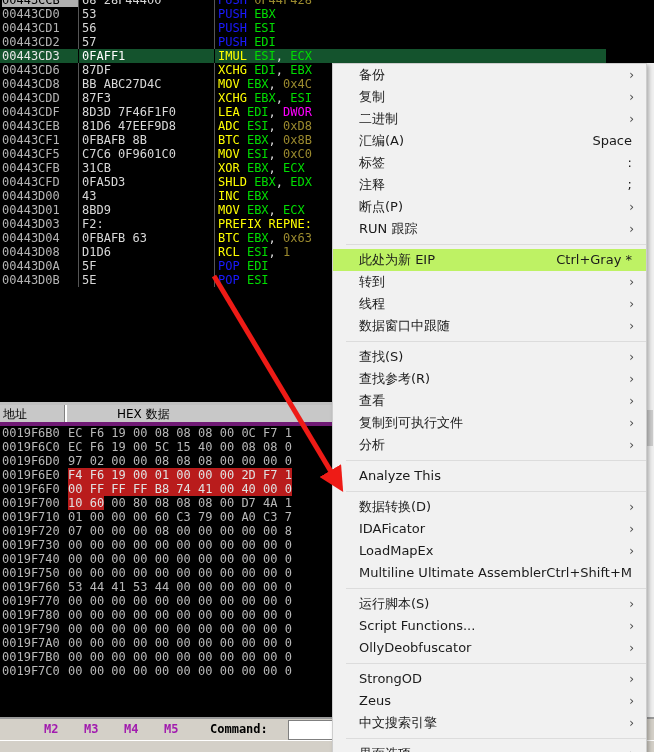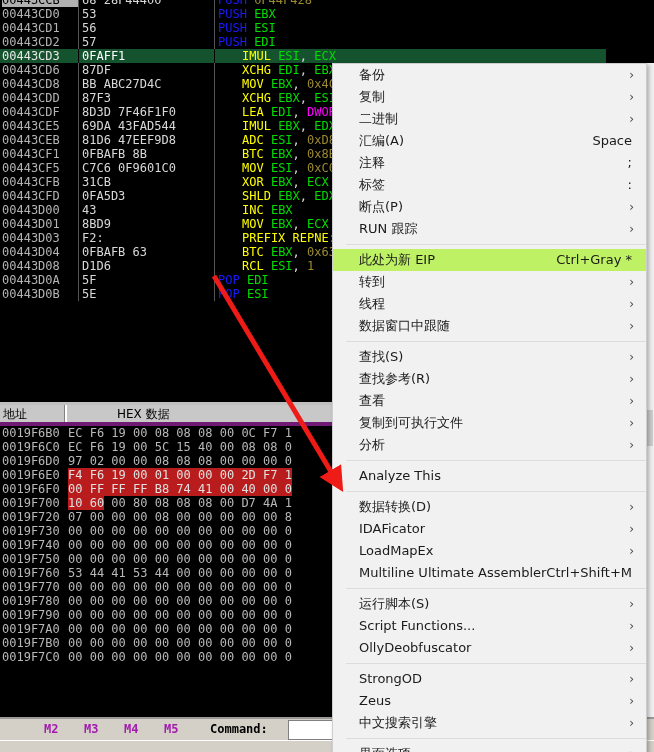--- a/index.html
+++ b/index.html
@@ -20,21 +20,21 @@
   .drow.sel{background:#14532d;}
   .c-addr{position:absolute;left:2px;width:76px;color:#b4b4b4;}
   .drow.sel .c-addr{color:#e8e8e8;}
   .c-hex{position:absolute;left:82px;width:130px;color:#d8d8d8;}
   .drow.sel .c-hex{color:#ffffff;}
   .c-mn{position:absolute;left:218px;}
   .sep1{position:absolute;left:78px;top:0;width:1px;height:14px;background:#555;}
   .sep2{position:absolute;left:214px;top:0;width:1px;height:14px;background:#555;}
   .drow.sel .sep1,.drow.sel .sep2{background:#000;}
   .m-push{color:#1a1aff;}
-  .m-op{color:#ffff00;margin-left:24px;}
+  .m-op{color:#ffff00;}
   .r{color:#00dd00;}
   .num{color:#9b8a2e;}
   .dw{color:#ff00ff;}
   .wht{color:#d8d8d8;}
   .addrsel{background:#b0b0b0;color:#000;}
   
   #divider{position:absolute;left:0;top:402px;width:654px;height:3px;background:#c0c0c0;}
   
   #hexpane{position:absolute;left:0;top:405px;width:654px;height:312px;background:#000;overflow:hidden;}
   #hexhdr{
@@ -94,21 +94,20 @@
 <div id="disasm">
     <div class="drow" style="margin-top: -7px;"><span class="c-addr addrsel">00443CCB</span><span class="sep1"></span><span class="c-hex">68 28F44400</span><span class="sep2"></span><span class="c-mn"><span class="m-push">PUSH</span><span class="wht"> </span><span class="num">0F44F428</span></span></div>
     <div class="drow"><span class="c-addr">00443CD0</span><span class="sep1"></span><span class="c-hex">53</span><span class="sep2"></span><span class="c-mn"><span class="m-push">PUSH</span><span class="wht"> </span><span class="r">EBX</span></span></div>
     <div class="drow"><span class="c-addr">00443CD1</span><span class="sep1"></span><span class="c-hex">56</span><span class="sep2"></span><span class="c-mn"><span class="m-push">PUSH</span><span class="wht"> </span><span class="r">ESI</span></span></div>
     <div class="drow"><span class="c-addr">00443CD2</span><span class="sep1"></span><span class="c-hex">57</span><span class="sep2"></span><span class="c-mn"><span class="m-push">PUSH</span><span class="wht"> </span><span class="r">EDI</span></span></div>
     <div class="drow sel"><span class="c-addr">00443CD3</span><span class="sep1"></span><span class="c-hex">0FAFF1</span><span class="sep2"></span><span class="c-mn"><span class="m-op">IMUL</span><span class="wht"> </span><span class="r">ESI</span><span class="wht">, </span><span class="r">ECX</span></span></div>
     <div class="drow"><span class="c-addr">00443CD6</span><span class="sep1"></span><span class="c-hex">87DF</span><span class="sep2"></span><span class="c-mn"><span class="m-op">XCHG</span><span class="wht"> </span><span class="r">EDI</span><span class="wht">, </span><span class="r">EBX</span></span></div>
     <div class="drow"><span class="c-addr">00443CD8</span><span class="sep1"></span><span class="c-hex">BB ABC27D4C</span><span class="sep2"></span><span class="c-mn"><span class="m-op">MOV</span><span class="wht"> </span><span class="r">EBX</span><span class="wht">, </span><span class="num">0x4C</span></span></div>
     <div class="drow"><span class="c-addr">00443CDD</span><span class="sep1"></span><span class="c-hex">87F3</span><span class="sep2"></span><span class="c-mn"><span class="m-op">XCHG</span><span class="wht"> </span><span class="r">EBX</span><span class="wht">, </span><span class="r">ESI</span></span></div>
     <div class="drow"><span class="c-addr">00443CDF</span><span class="sep1"></span><span class="c-hex">8D3D 7F46F1F0</span><span class="sep2"></span><span class="c-mn"><span class="m-op">LEA</span><span class="wht"> </span><span class="r">EDI</span><span class="wht">, </span><span class="dw">DWOR</span></span></div>
-    <div class="drow"><span class="c-addr">00443CE5</span><span class="sep1"></span><span class="c-hex">69DA 43FAD544</span><span class="sep2"></span><span class="c-mn"><span class="m-op">IMUL</span><span class="wht"> </span><span class="r">EBX</span><span class="wht">, </span><span class="r">EDX</span></span></div>
     <div class="drow"><span class="c-addr">00443CEB</span><span class="sep1"></span><span class="c-hex">81D6 47EEF9D8</span><span class="sep2"></span><span class="c-mn"><span class="m-op">ADC</span><span class="wht"> </span><span class="r">ESI</span><span class="wht">, </span><span class="num">0xD8</span></span></div>
     <div class="drow"><span class="c-addr">00443CF1</span><span class="sep1"></span><span class="c-hex">0FBAFB 8B</span><span class="sep2"></span><span class="c-mn"><span class="m-op">BTC</span><span class="wht"> </span><span class="r">EBX</span><span class="wht">, </span><span class="num">0x8B</span></span></div>
     <div class="drow"><span class="c-addr">00443CF5</span><span class="sep1"></span><span class="c-hex">C7C6 0F9601C0</span><span class="sep2"></span><span class="c-mn"><span class="m-op">MOV</span><span class="wht"> </span><span class="r">ESI</span><span class="wht">, </span><span class="num">0xC0</span></span></div>
     <div class="drow"><span class="c-addr">00443CFB</span><span class="sep1"></span><span class="c-hex">31CB</span><span class="sep2"></span><span class="c-mn"><span class="m-op">XOR</span><span class="wht"> </span><span class="r">EBX</span><span class="wht">, </span><span class="r">ECX</span></span></div>
     <div class="drow"><span class="c-addr">00443CFD</span><span class="sep1"></span><span class="c-hex">0FA5D3</span><span class="sep2"></span><span class="c-mn"><span class="m-op">SHLD</span><span class="wht"> </span><span class="r">EBX</span><span class="wht">, </span><span class="r">EDX</span></span></div>
     <div class="drow"><span class="c-addr">00443D00</span><span class="sep1"></span><span class="c-hex">43</span><span class="sep2"></span><span class="c-mn"><span class="m-op">INC</span><span class="wht"> </span><span class="r">EBX</span></span></div>
     <div class="drow"><span class="c-addr">00443D01</span><span class="sep1"></span><span class="c-hex">8BD9</span><span class="sep2"></span><span class="c-mn"><span class="m-op">MOV</span><span class="wht"> </span><span class="r">EBX</span><span class="wht">, </span><span class="r">ECX</span></span></div>
     <div class="drow"><span class="c-addr">00443D03</span><span class="sep1"></span><span class="c-hex">F2:</span><span class="sep2"></span><span class="c-mn"><span class="m-op">PREFIX REPNE:</span></span></div>
     <div class="drow"><span class="c-addr">00443D04</span><span class="sep1"></span><span class="c-hex">0FBAFB 63</span><span class="sep2"></span><span class="c-mn"><span class="m-op">BTC</span><span class="wht"> </span><span class="r">EBX</span><span class="wht">, </span><span class="num">0x63</span></span></div>
     <div class="drow"><span class="c-addr">00443D08</span><span class="sep1"></span><span class="c-hex">D1D6</span><span class="sep2"></span><span class="c-mn"><span class="m-op">RCL</span><span class="wht"> </span><span class="r">ESI</span><span class="wht">, </span><span class="num">1</span></span></div>
@@ -125,20 +124,21 @@
     <span class="vl"></span>
     <span class="h2">HEX 数据</span>
   </div>
   <div id="hexrows">
       <div class="hrow"><span class="ha">0019F6B0</span><span class="hb">EC F6 19 00 08 08 08 00 0C F7 1</span></div>
       <div class="hrow"><span class="ha">0019F6C0</span><span class="hb">EC F6 19 00 5C 15 40 00 08 08 0</span></div>
       <div class="hrow"><span class="ha">0019F6D0</span><span class="hb">97 02 00 00 08 08 08 00 00 00 0</span></div>
       <div class="hrow"><span class="ha">0019F6E0</span><span class="hb"><span class="hl">F4 F6 19 00 01 00 00 00 2D F7 1</span></span></div>
       <div class="hrow"><span class="ha">0019F6F0</span><span class="hb"><span class="hl">00 FF FF FF B8 74 41 00 40 00 0</span></span></div>
       <div class="hrow"><span class="ha">0019F700</span><span class="hb"><span class="hl">10 60</span><span> 00 80 08 08 08 00 D7 4A 1</span></span></div>
+      <div class="hrow"><span class="ha">0019F710</span><span class="hb">01 00 00 00 60 C3 79 00 A0 C3 7</span></div>
       <div class="hrow"><span class="ha">0019F720</span><span class="hb">07 00 00 00 08 00 00 00 00 00 8</span></div>
       <div class="hrow"><span class="ha">0019F730</span><span class="hb">00 00 00 00 00 00 00 00 00 00 0</span></div>
       <div class="hrow"><span class="ha">0019F740</span><span class="hb">00 00 00 00 00 00 00 00 00 00 0</span></div>
       <div class="hrow"><span class="ha">0019F750</span><span class="hb">00 00 00 00 00 00 00 00 00 00 0</span></div>
       <div class="hrow"><span class="ha">0019F760</span><span class="hb">53 44 41 53 44 00 00 00 00 00 0</span></div>
       <div class="hrow"><span class="ha">0019F770</span><span class="hb">00 00 00 00 00 00 00 00 00 00 0</span></div>
       <div class="hrow"><span class="ha">0019F780</span><span class="hb">00 00 00 00 00 00 00 00 00 00 0</span></div>
       <div class="hrow"><span class="ha">0019F790</span><span class="hb">00 00 00 00 00 00 00 00 00 00 0</span></div>
       <div class="hrow"><span class="ha">0019F7A0</span><span class="hb">00 00 00 00 00 00 00 00 00 00 0</span></div>
       <div class="hrow"><span class="ha">0019F7B0</span><span class="hb">00 00 00 00 00 00 00 00 00 00 0</span></div>
@@ -161,22 +161,22 @@
 </div>
 
 <div id="rscroll"></div>
 <div id="rscrollthumb"></div>
 
 <div id="ctxmenu">
     <div class="mi"><span>备份</span><span class="arw">›</span></div>
     <div class="mi"><span>复制</span><span class="arw">›</span></div>
     <div class="mi"><span>二进制</span><span class="arw">›</span></div>
     <div class="mi"><span>汇编(A)</span><span class="acc">Space</span></div>
+    <div class="mi"><span>标签</span><span class="acc">:</span></div>
     <div class="mi"><span>注释</span><span class="acc">;</span></div>
-    <div class="mi"><span>标签</span><span class="acc">:</span></div>
     <div class="mi"><span>断点(P)</span><span class="arw">›</span></div>
     <div class="mi"><span>RUN 跟踪</span><span class="arw">›</span></div>
     <div class="msep"></div>
     <div class="mi hi"><span>此处为新 EIP</span><span class="acc">Ctrl+Gray *</span></div>
     <div class="mi"><span>转到</span><span class="arw">›</span></div>
     <div class="mi"><span>线程</span><span class="arw">›</span></div>
     <div class="mi"><span>数据窗口中跟随</span><span class="arw">›</span></div>
     <div class="msep"></div>
     <div class="mi"><span>查找(S)</span><span class="arw">›</span></div>
     <div class="mi"><span>查找参考(R)</span><span class="arw">›</span></div>

